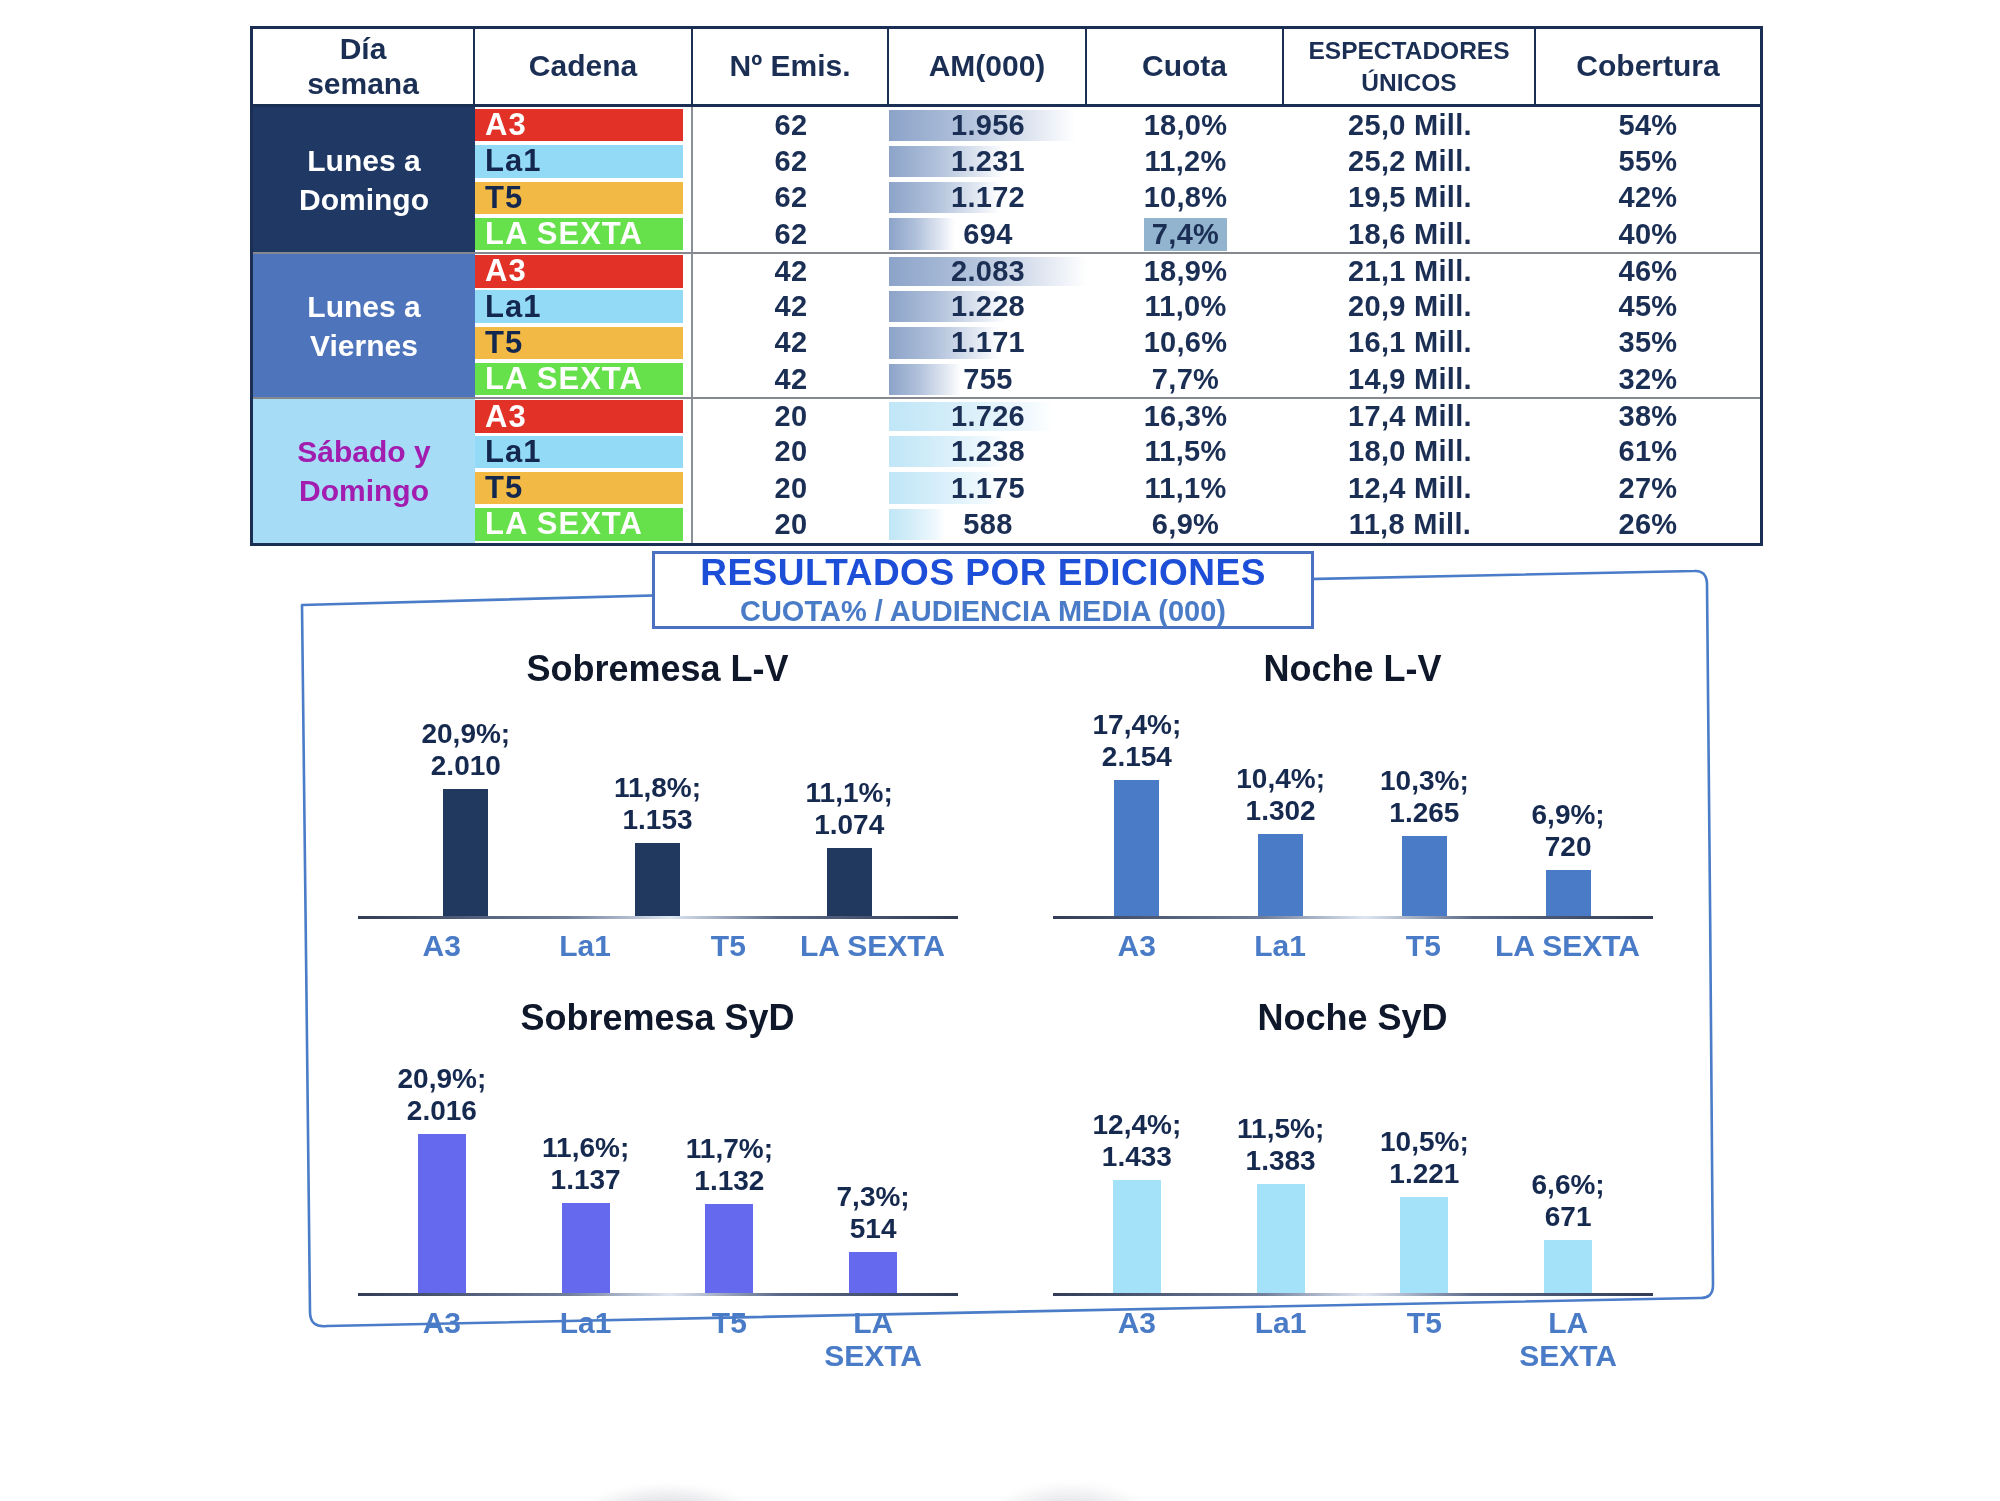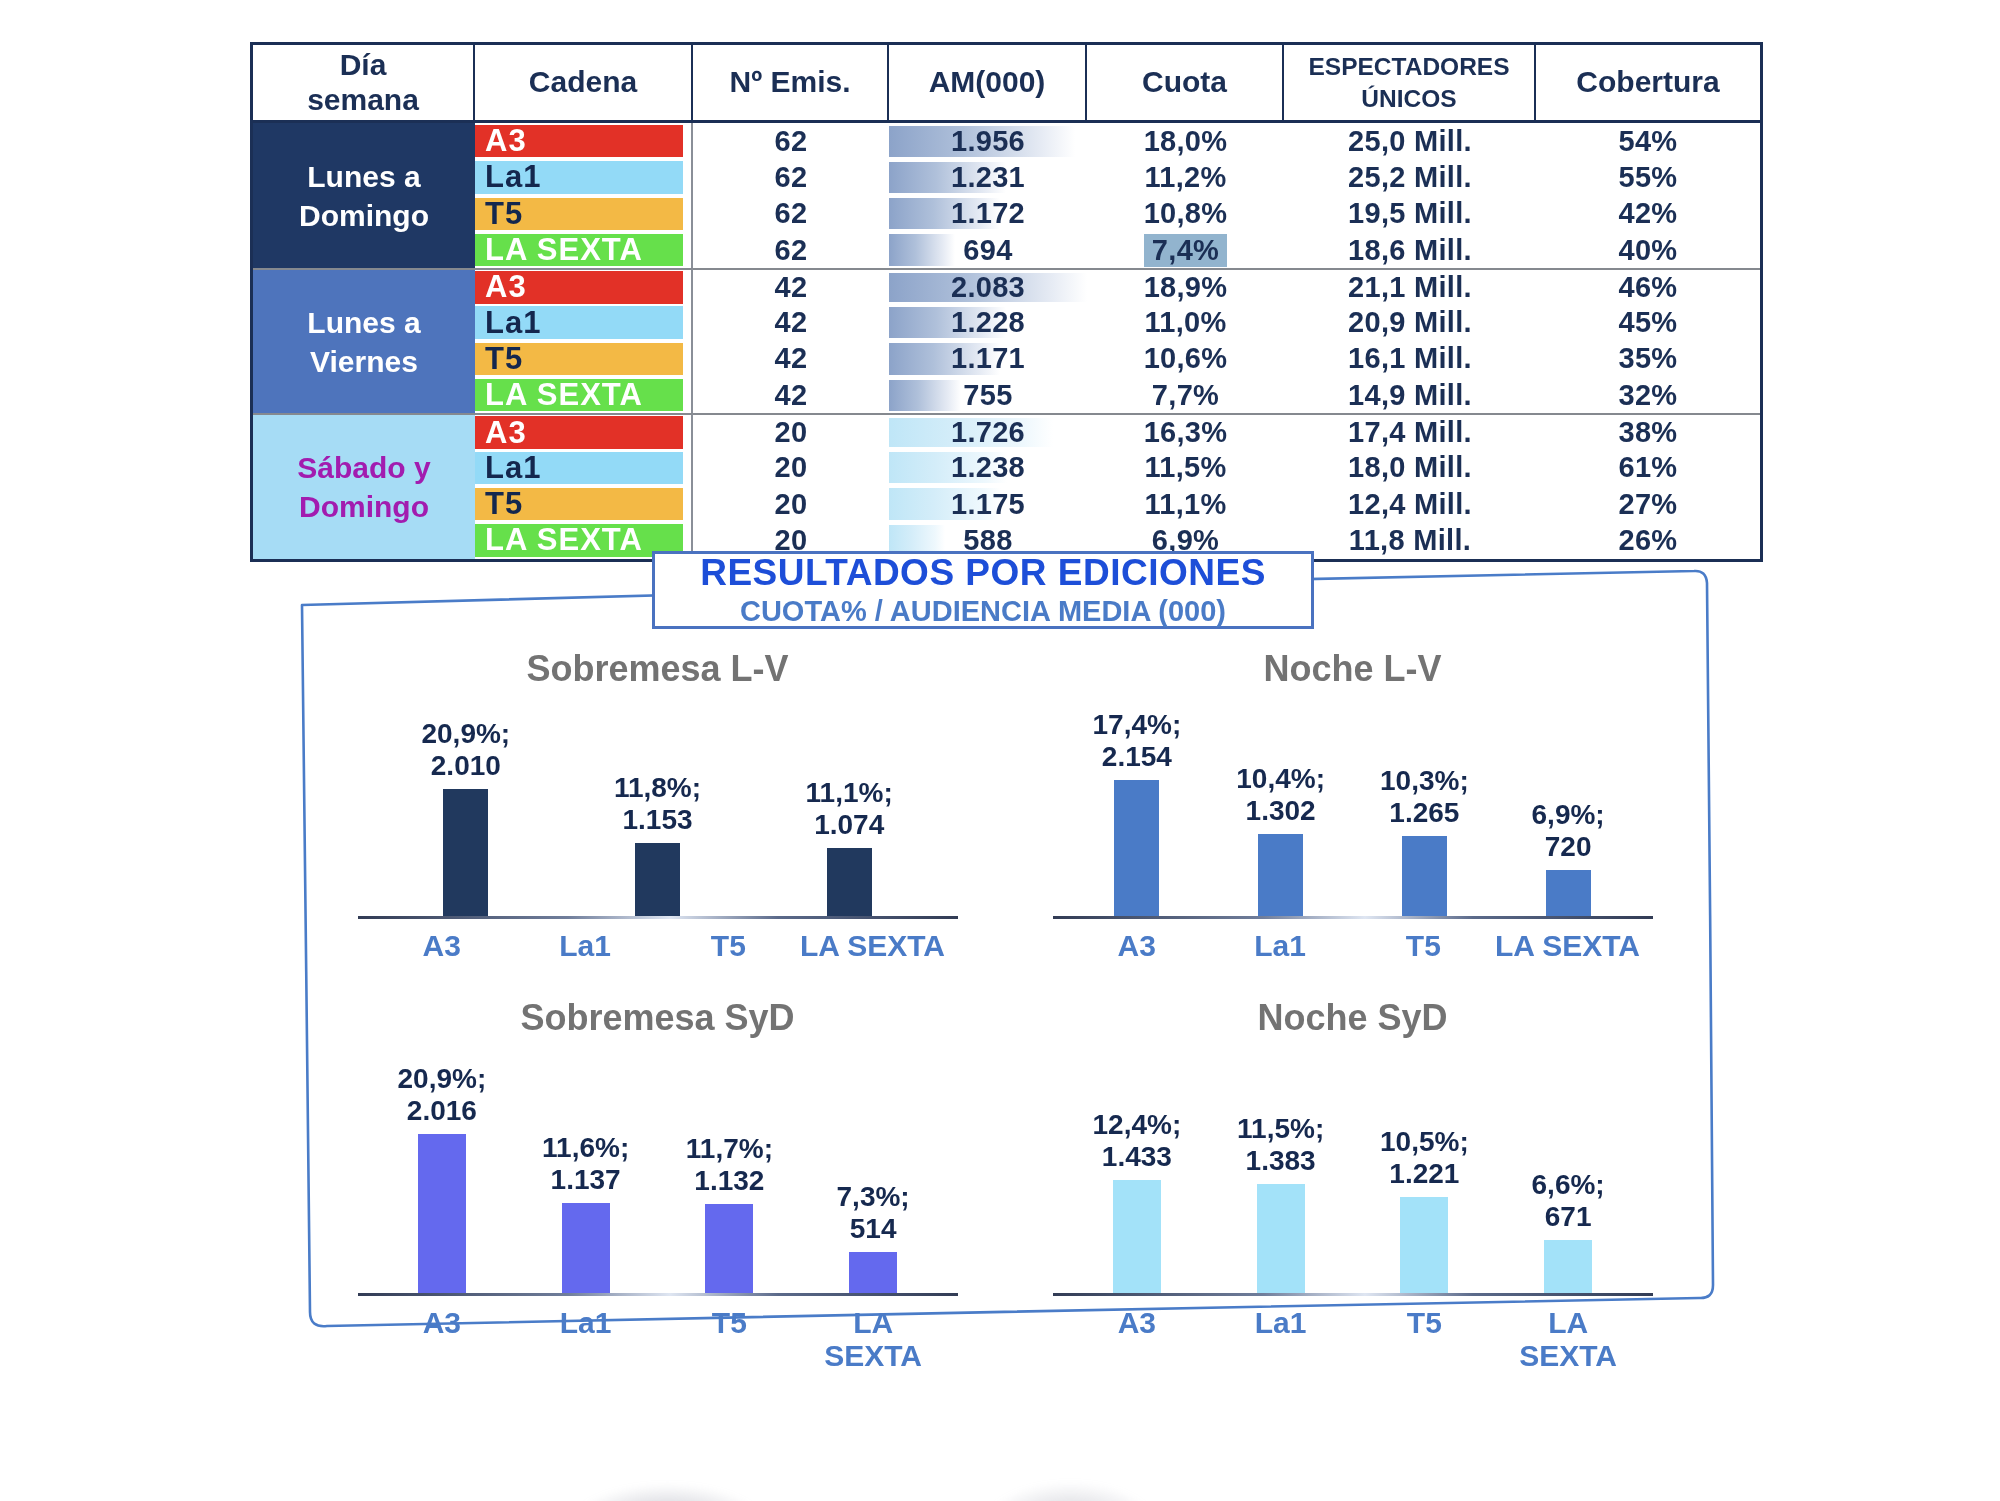--- a/index.html
+++ b/index.html
@@ -2,21 +2,21 @@
 <html><head>
 <meta charset="utf-8">
 <style>
   html,body{margin:0;padding:0;}
   body{
     width:2000px;height:1501px;position:relative;background:#ffffff;
     font-family:"Liberation Sans", sans-serif;overflow:hidden;
   }
   
   .tbl{
-    position:absolute;left:250px;top:42px;
+    position:absolute;left:250px;top:26px;
     display:grid;
     grid-template-columns:222px 218px 196px 198px 197px 252px 224px;
     grid-template-rows:78px repeat(12,36.3px);
     border:3px solid #1b2f55;background:#fff;
   }
   .th{
     border-right:2px solid #1b2f55;border-bottom:3px solid #1b2f55;
     display:flex;align-items:center;justify-content:center;text-align:center;
     font-size:30px;font-weight:800;color:#1b2f55;white-space:pre-line;line-height:1.15;
   }
@@ -50,21 +50,21 @@
     border:3px solid #4a72c0;z-index:3;box-sizing:border-box;
     display:flex;flex-direction:column;align-items:center;justify-content:center;
   }
   .t1{font-size:37px;font-weight:800;color:#1d4ed8;letter-spacing:0.5px;}
   .t2{font-size:29px;font-weight:800;color:#4a7bc7;margin-top:1px;}
   .charts{
     position:absolute;left:310px;top:648px;width:1390px;z-index:2;
     display:grid;grid-template-columns:1fr 1fr;row-gap:34px;
   }
   .chart{display:flex;flex-direction:column;align-items:center;}
-  .ctitle{font-size:36px;font-weight:800;color:#737373;margin-bottom:10px;}
+  .ctitle{font-size:36px;font-weight:800;color:#0f172a;margin-bottom:10px;}
   .bars{display:flex;align-items:flex-end;width:575px;}
   .bars.h1{height:216px;}
   .bars.h2{height:244px;}
   .bcol{flex:1;display:flex;flex-direction:column;align-items:center;justify-content:flex-end;}
   .blabel{text-align:center;font-size:28px;font-weight:800;color:#16294f;line-height:1.14;margin-bottom:7px;}
   .blabel span{display:block;}
   .cbar{width:45px;}
   .syd .cbar{width:48px;}
   .axis{height:3px;width:600px;background:linear-gradient(90deg,#323c55 0%,#707e9b 35%,#dfe6f2 52%,#5b6a8a 70%,#323c55 100%);}
   .xlabels{display:flex;width:575px;margin-top:10px;}

